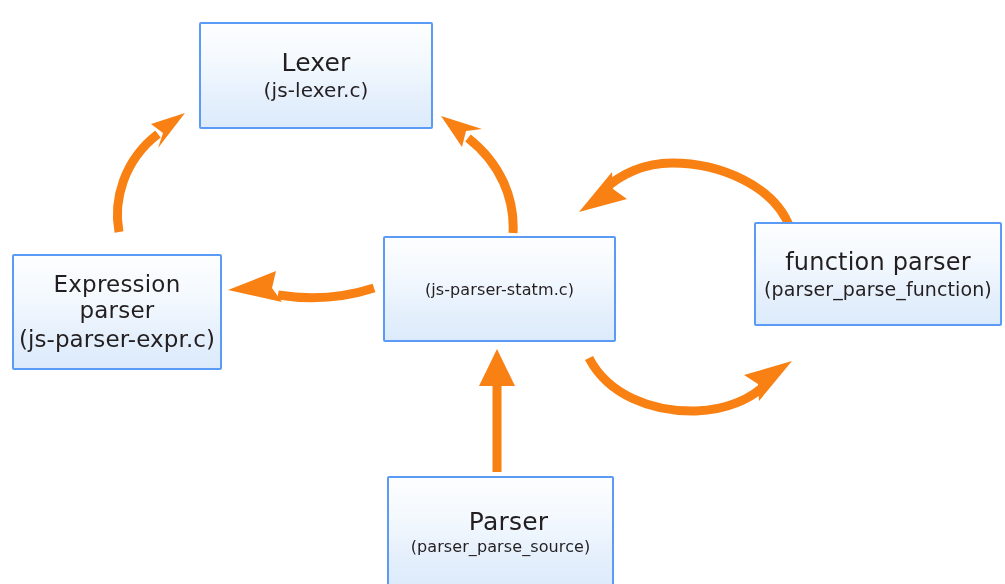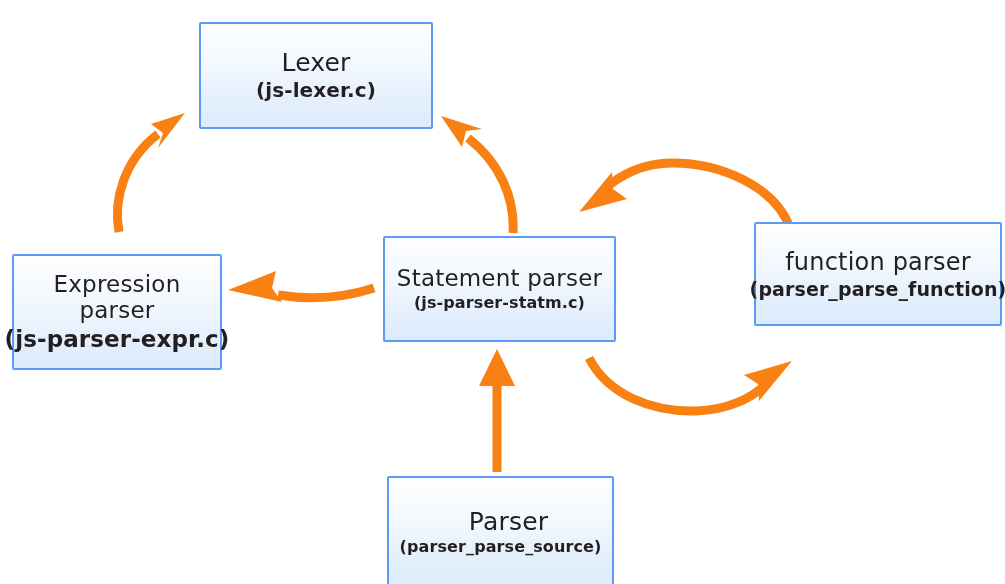--- a/index.html
+++ b/index.html
@@ -44,21 +44,20 @@
   .node .title {
     font-size: 25px;
     letter-spacing: 0.2px;
     white-space: nowrap;
   }
   .node .subtitle {
     font-size: 20px;
     letter-spacing: 0.1px;
     white-space: nowrap;
     margin-top: 2px;
-    font-weight: bold;
   }
   .node.two-line-title .title {
     font-size: 23px;
     white-space: normal;
     line-height: 1.16;
   }
   .node.two-line-title .subtitle {
     font-size: 20px;
   }
 
@@ -118,21 +117,20 @@
     <div class="title">Lexer</div>
     <div class="subtitle">(js-lexer.c)</div>
   </div>
 
   <div class="node two-line-title" id="node-expression">
     <div class="title">Expression parser</div>
     <div class="subtitle">(js-parser-expr.c)</div>
   </div>
 
   <div class="node two-line-title" id="node-statement">
-    <div class="title">Statement parser</div>
     <div class="subtitle">(js-parser-statm.c)</div>
   </div>
 
   <div class="node" id="node-function">
     <div class="title">function parser</div>
     <div class="subtitle">(parser_parse_function)</div>
   </div>
 
   <div class="node" id="node-parser">
     <div class="title">Parser</div>

